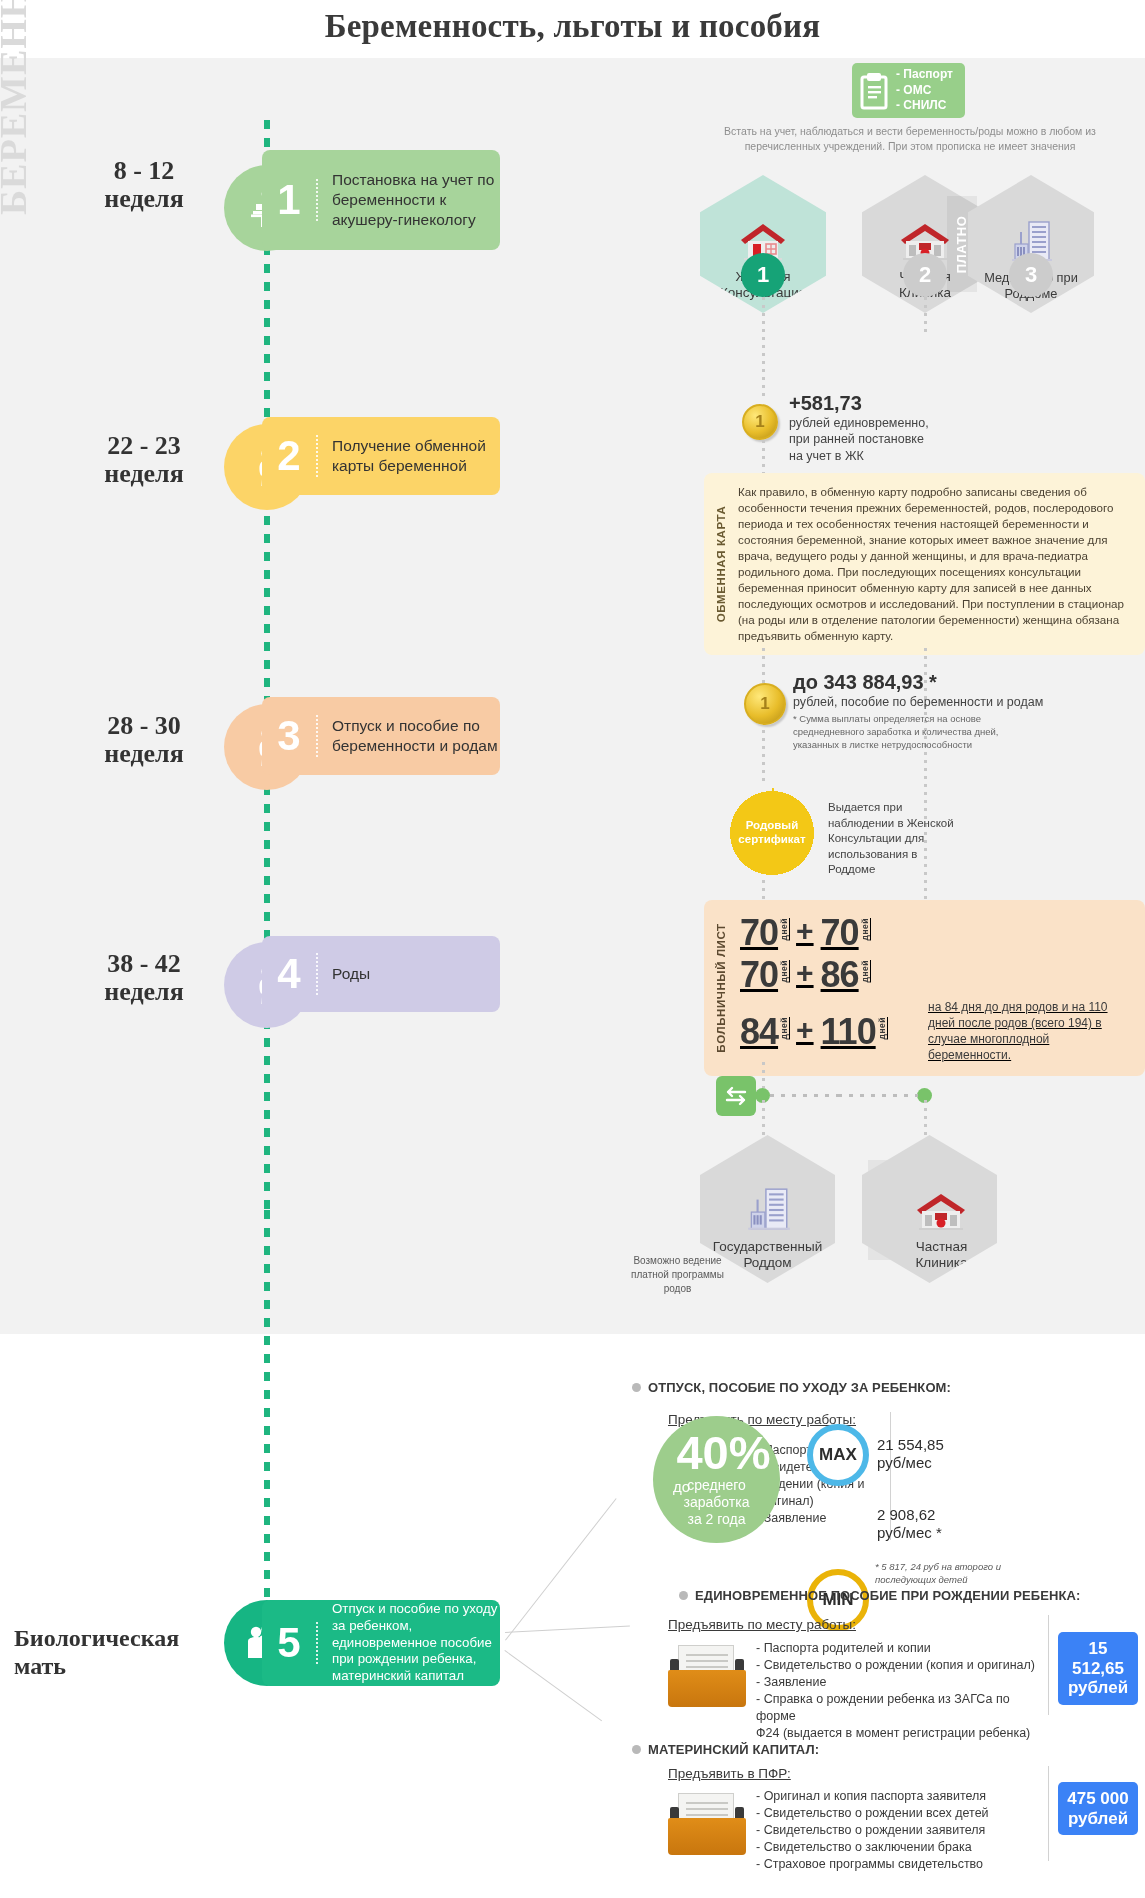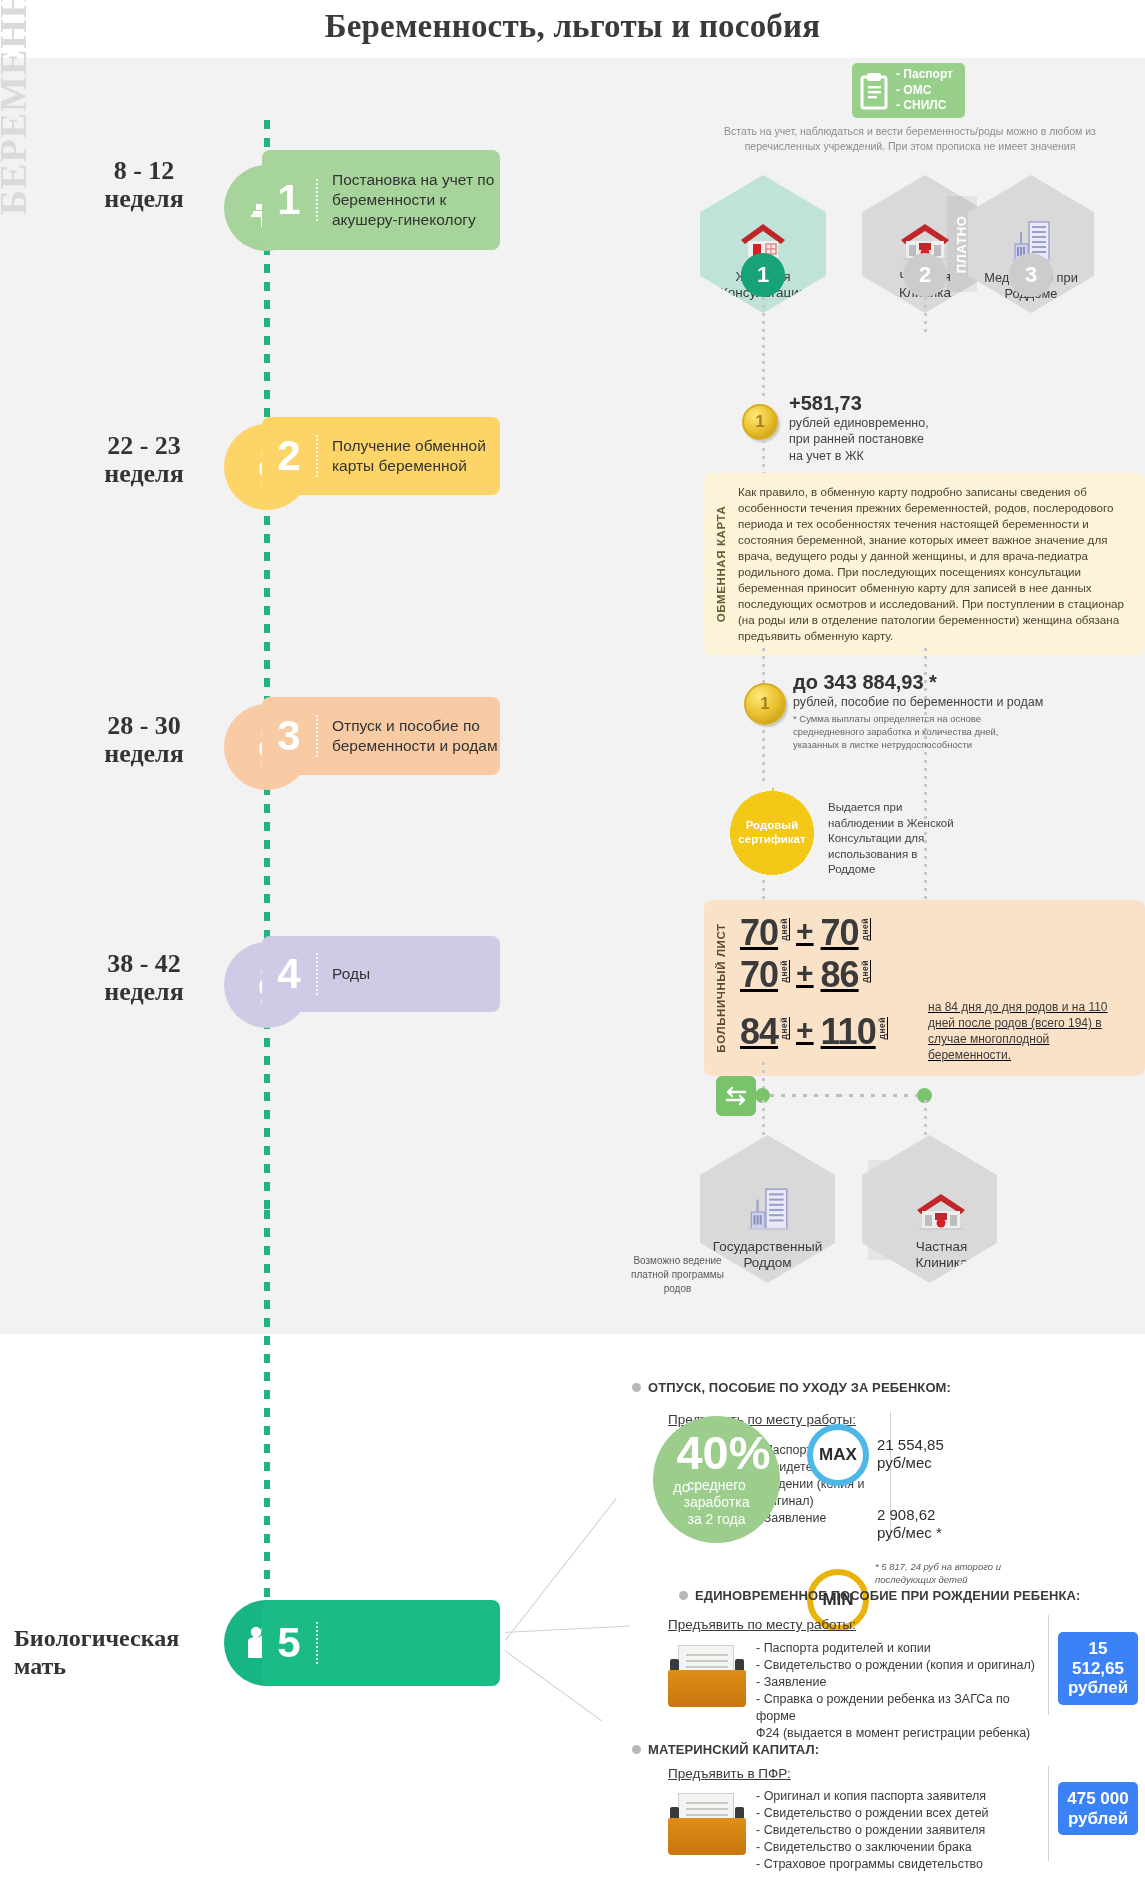--- a/index.html
+++ b/index.html
@@ -571,20 +571,21 @@
     <circle cx="24" cy="6.5" r="5.6" fill="#fff"></circle>
     <circle cx="35" cy="9" r="5.2" fill="#fff"></circle>
     <path d="M5 18c0-2.4 3.6-4 8-4s8 1.6 8 4v17H5z" fill="#fff"></path>
     <path d="M27 18c0-2.4 3.6-4 8-4s8 1.6 8 4v17H27z" fill="#fff"></path>
     <path d="M16 16c0-2.6 3.6-4.4 8-4.4s8 1.8 8 4.4v19H16z" fill="#fff"></path>
     <path d="M24 18l-2.6 5h5.2z" fill="#16b583"></path>
   </svg>
 </div>
 <div id="card5">
   <div class="step-num">5</div>
+  <div class="step-text">Отпуск и пособие по уходу за ребенком, единовременное пособие при рождении ребенка, материнский капитал</div>
 </div>
 
 <div class="leader" style="left:505px; top:1640px; width:180px; transform:rotate(-52deg);"></div>
 <div class="leader" style="left:505px; top:1632px; width:125px; transform:rotate(-3deg);"></div>
 <div class="leader" style="left:505px; top:1650px; width:120px; transform:rotate(36deg);"></div>
 
 <div class="sec" style="left:648px; top:1380px; width:480px;">
   <div class="sec-title" style="position:relative"><span class="sec-bullet"></span>ОТПУСК, ПОСОБИЕ ПО УХОДУ ЗА РЕБЕНКОМ:</div>
 </div>
 <div style="position:absolute; left:668px; top:1412px; width:210px;">

